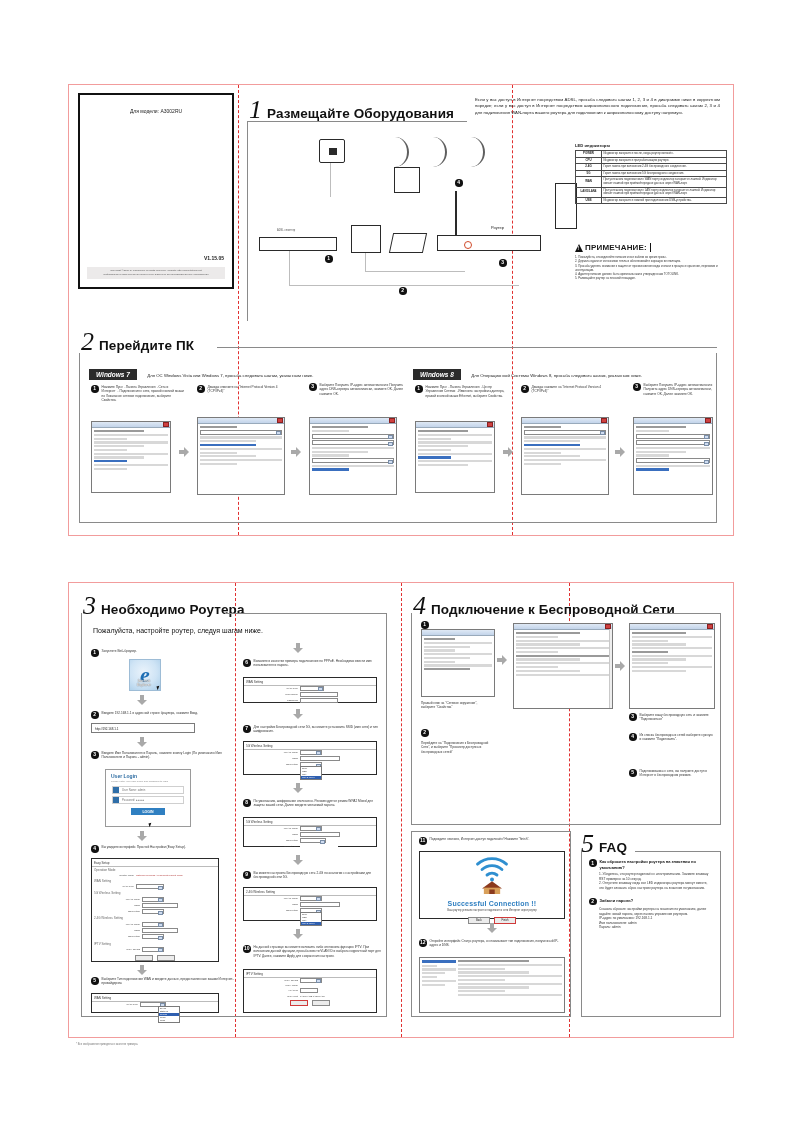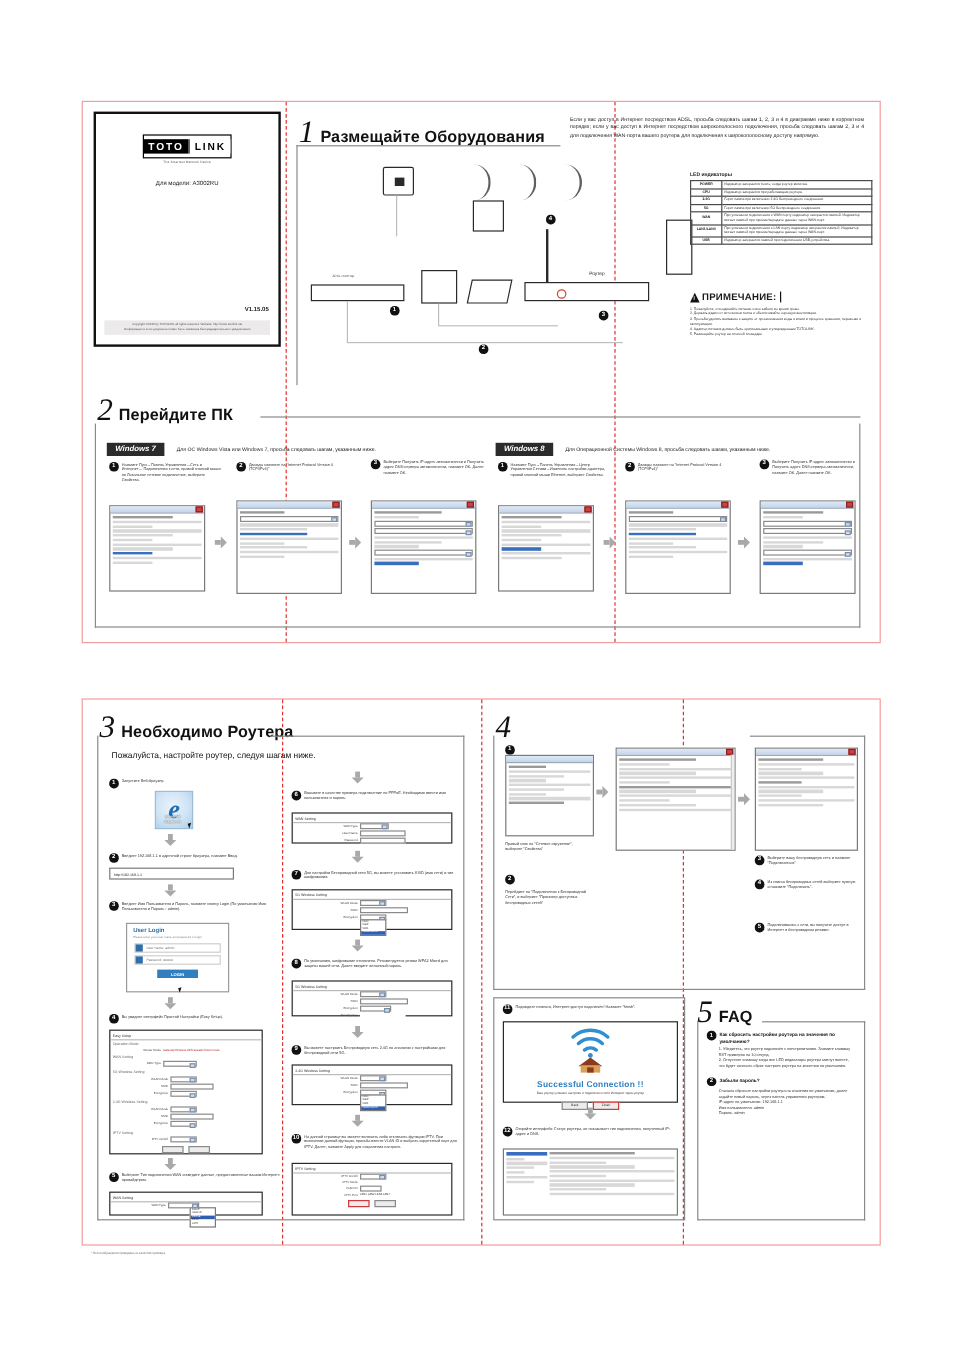--- a/index.html
+++ b/index.html
@@ -135,26 +135,20 @@
   .tiny-foot{position:absolute;left:76px;top:1043px;font-size:2.6px;color:#777;}
 </style>
 </head>
 <body>
 
 <div class="spread" id="spread-top">
   <div class="foldline" style="left:169px;"></div>
   <div class="foldline" style="left:443px;"></div>
 
   <div class="cover">
-    <div class="logo-wrap">
-      <div class="logo">
-        <span class="l1">TOTO</span><span class="l2">LINK</span>
-      </div>
-      <div class="logo-sub">The Smartest Network Device</div>
-    </div>
     <div class="cover-model">Для модели: A3002RU</div>
     <div class="cover-ver">V1.15.05</div>
     <div class="cover-foot">
       <div>Copyright ©2015 by TOTOLINK all rights reserved. Website: http://www.totolink.net</div>
       <div>Информация в этом документе может быть изменена без предварительного уведомления</div>
     </div>
   </div>
 
   <div class="sec" style="left:180px;top:14px;">
     <div class="sec-h">
@@ -719,20 +713,21 @@
       </div>
     <div class="ui-btns">
       <div class="ui-btn hl"></div>
       <div class="ui-btn"></div>
     </div>
   </div>
 
   <div class="sec" style="left:344px;top:12px;">
     <div class="sec-h">
       <div class="sec-num">4</div>
+      <div class="sec-title">Подключение к Беспроводной Сети</div>
     </div>
   </div>
   <div class="sec-rule" style="left:556px;top:30px;width:96px;"></div>
   <div class="sec-box" style="left:342px;top:30px;width:310px;height:212px;border:1px solid #8a8a8a;border-top:none;"></div>
 
   <div class="cnum" style="left:352px;top:38px;">1</div>
   <div class="win" style="left:352px;top:46px;width:74px;height:68px;">
     <div class="win-tb"></div>
     <div class="win-body">
       <div class="fl dark short"></div>

